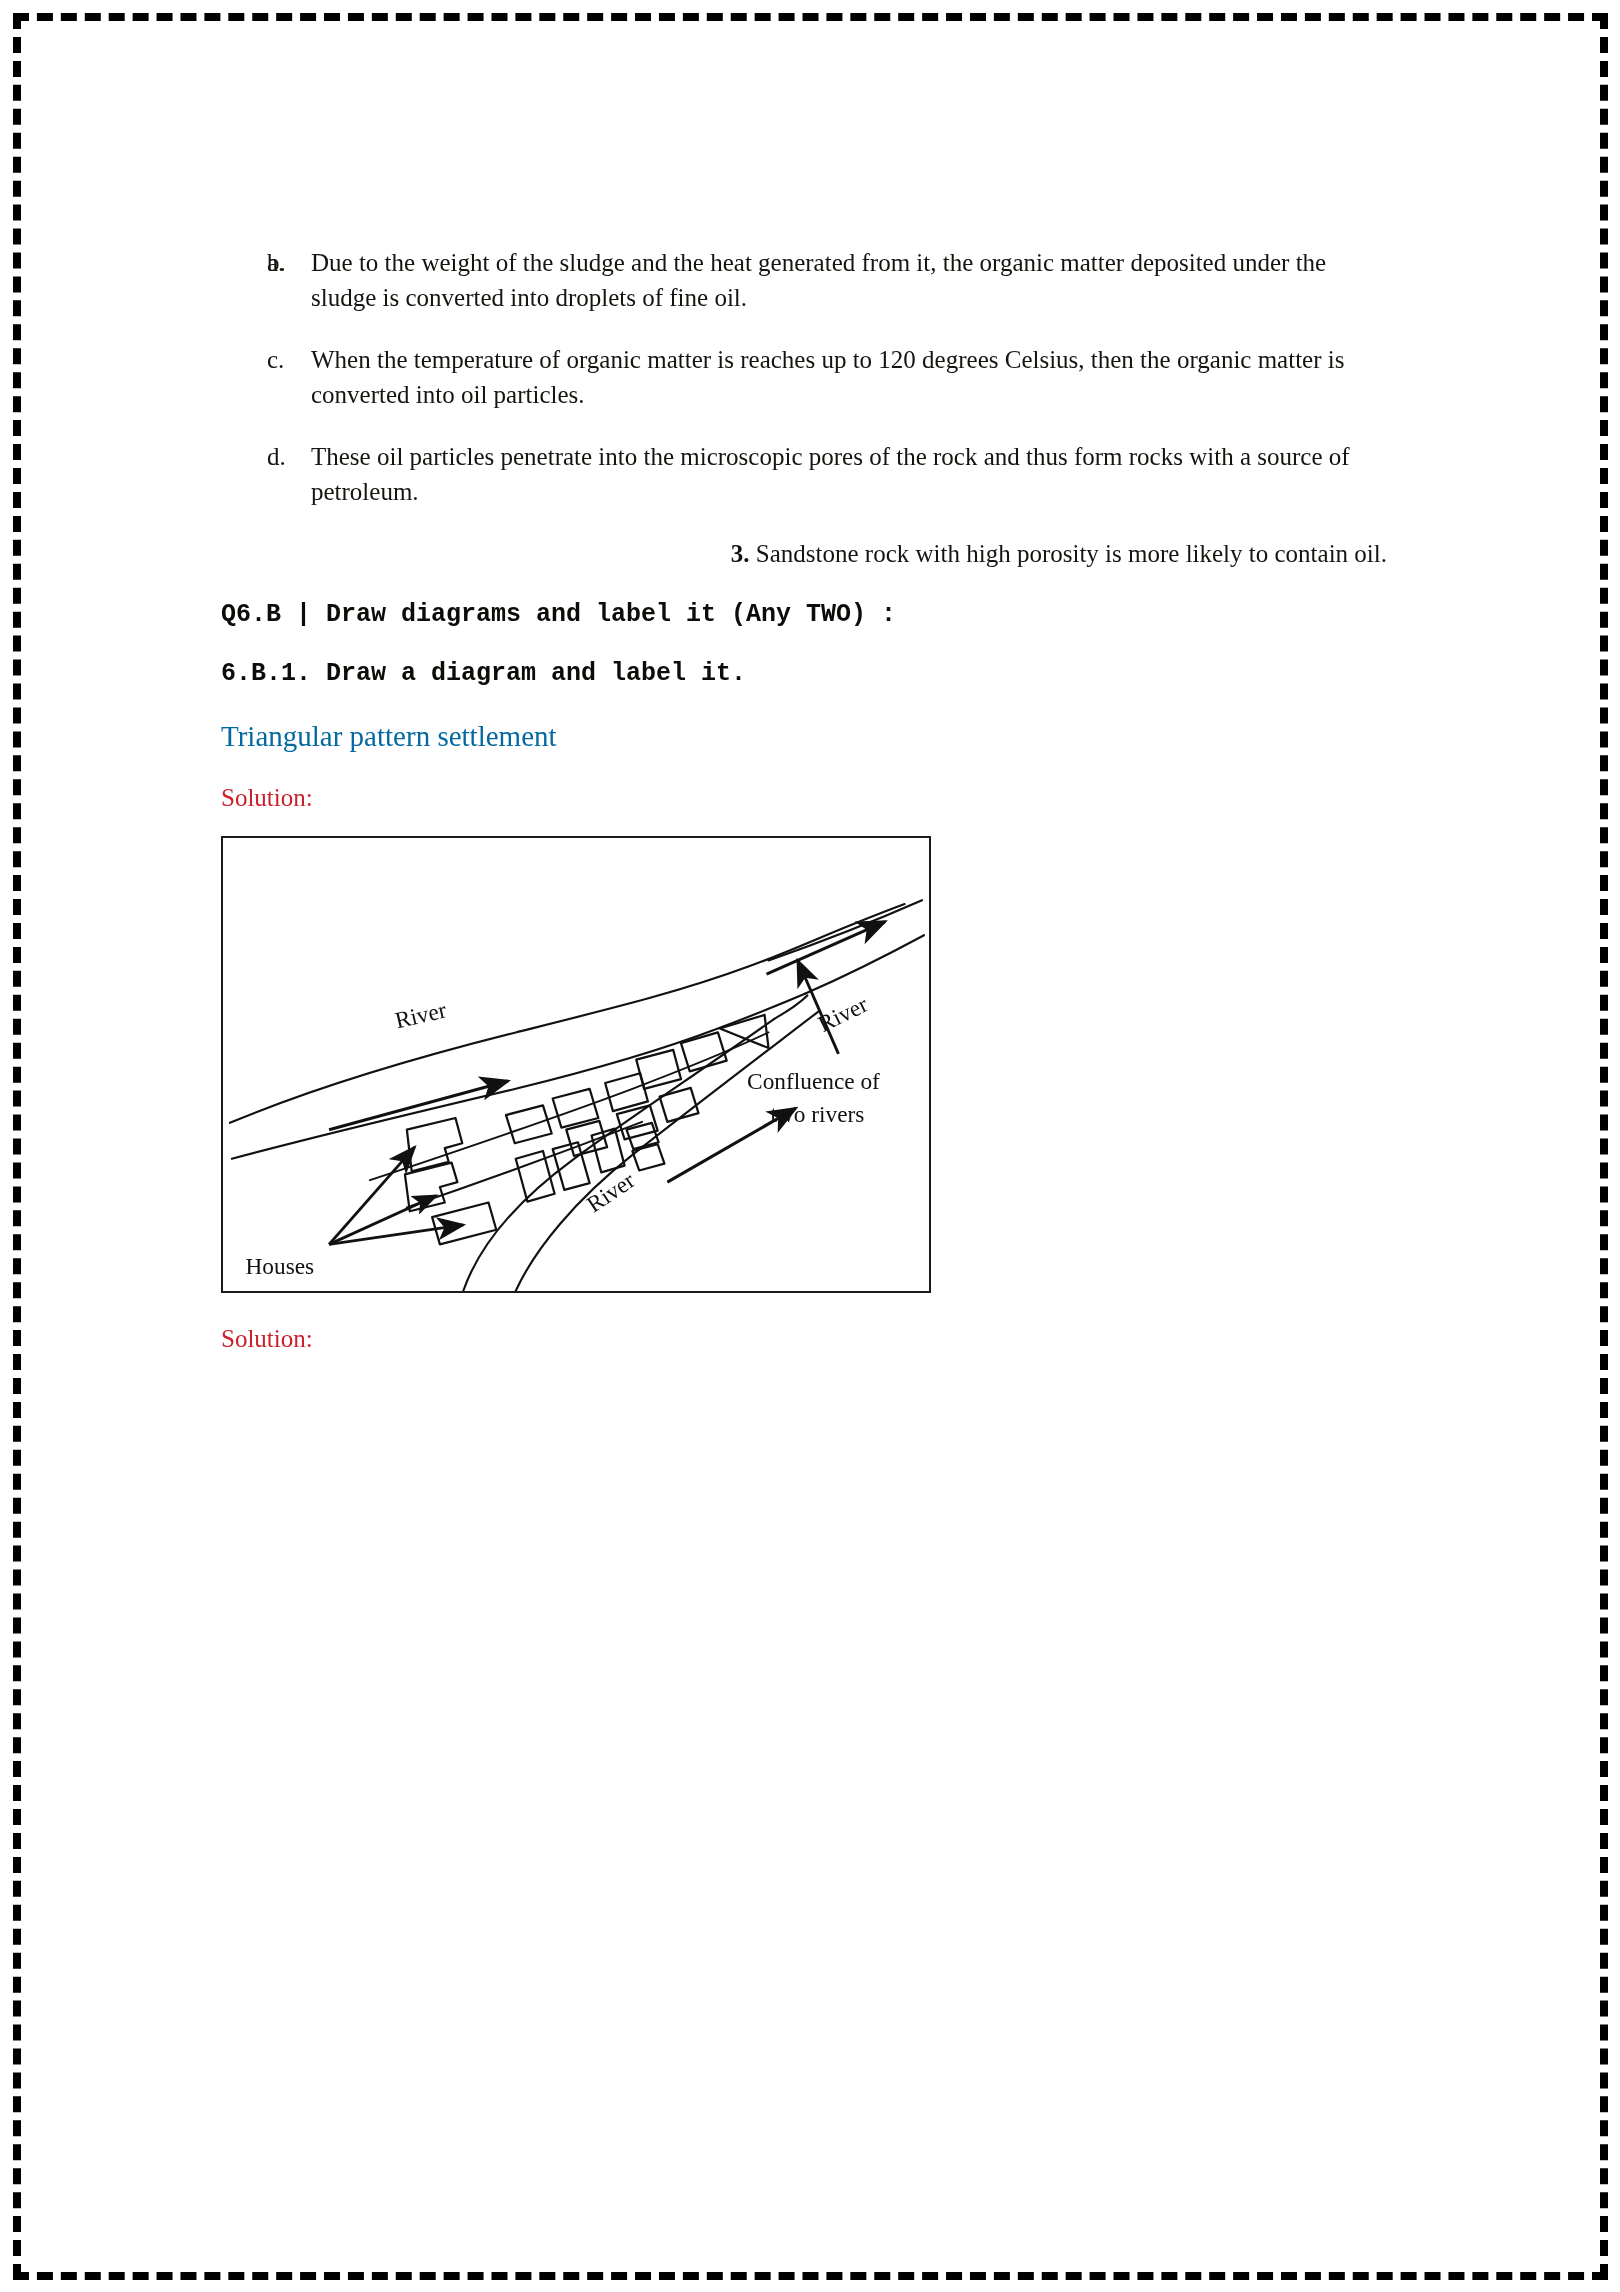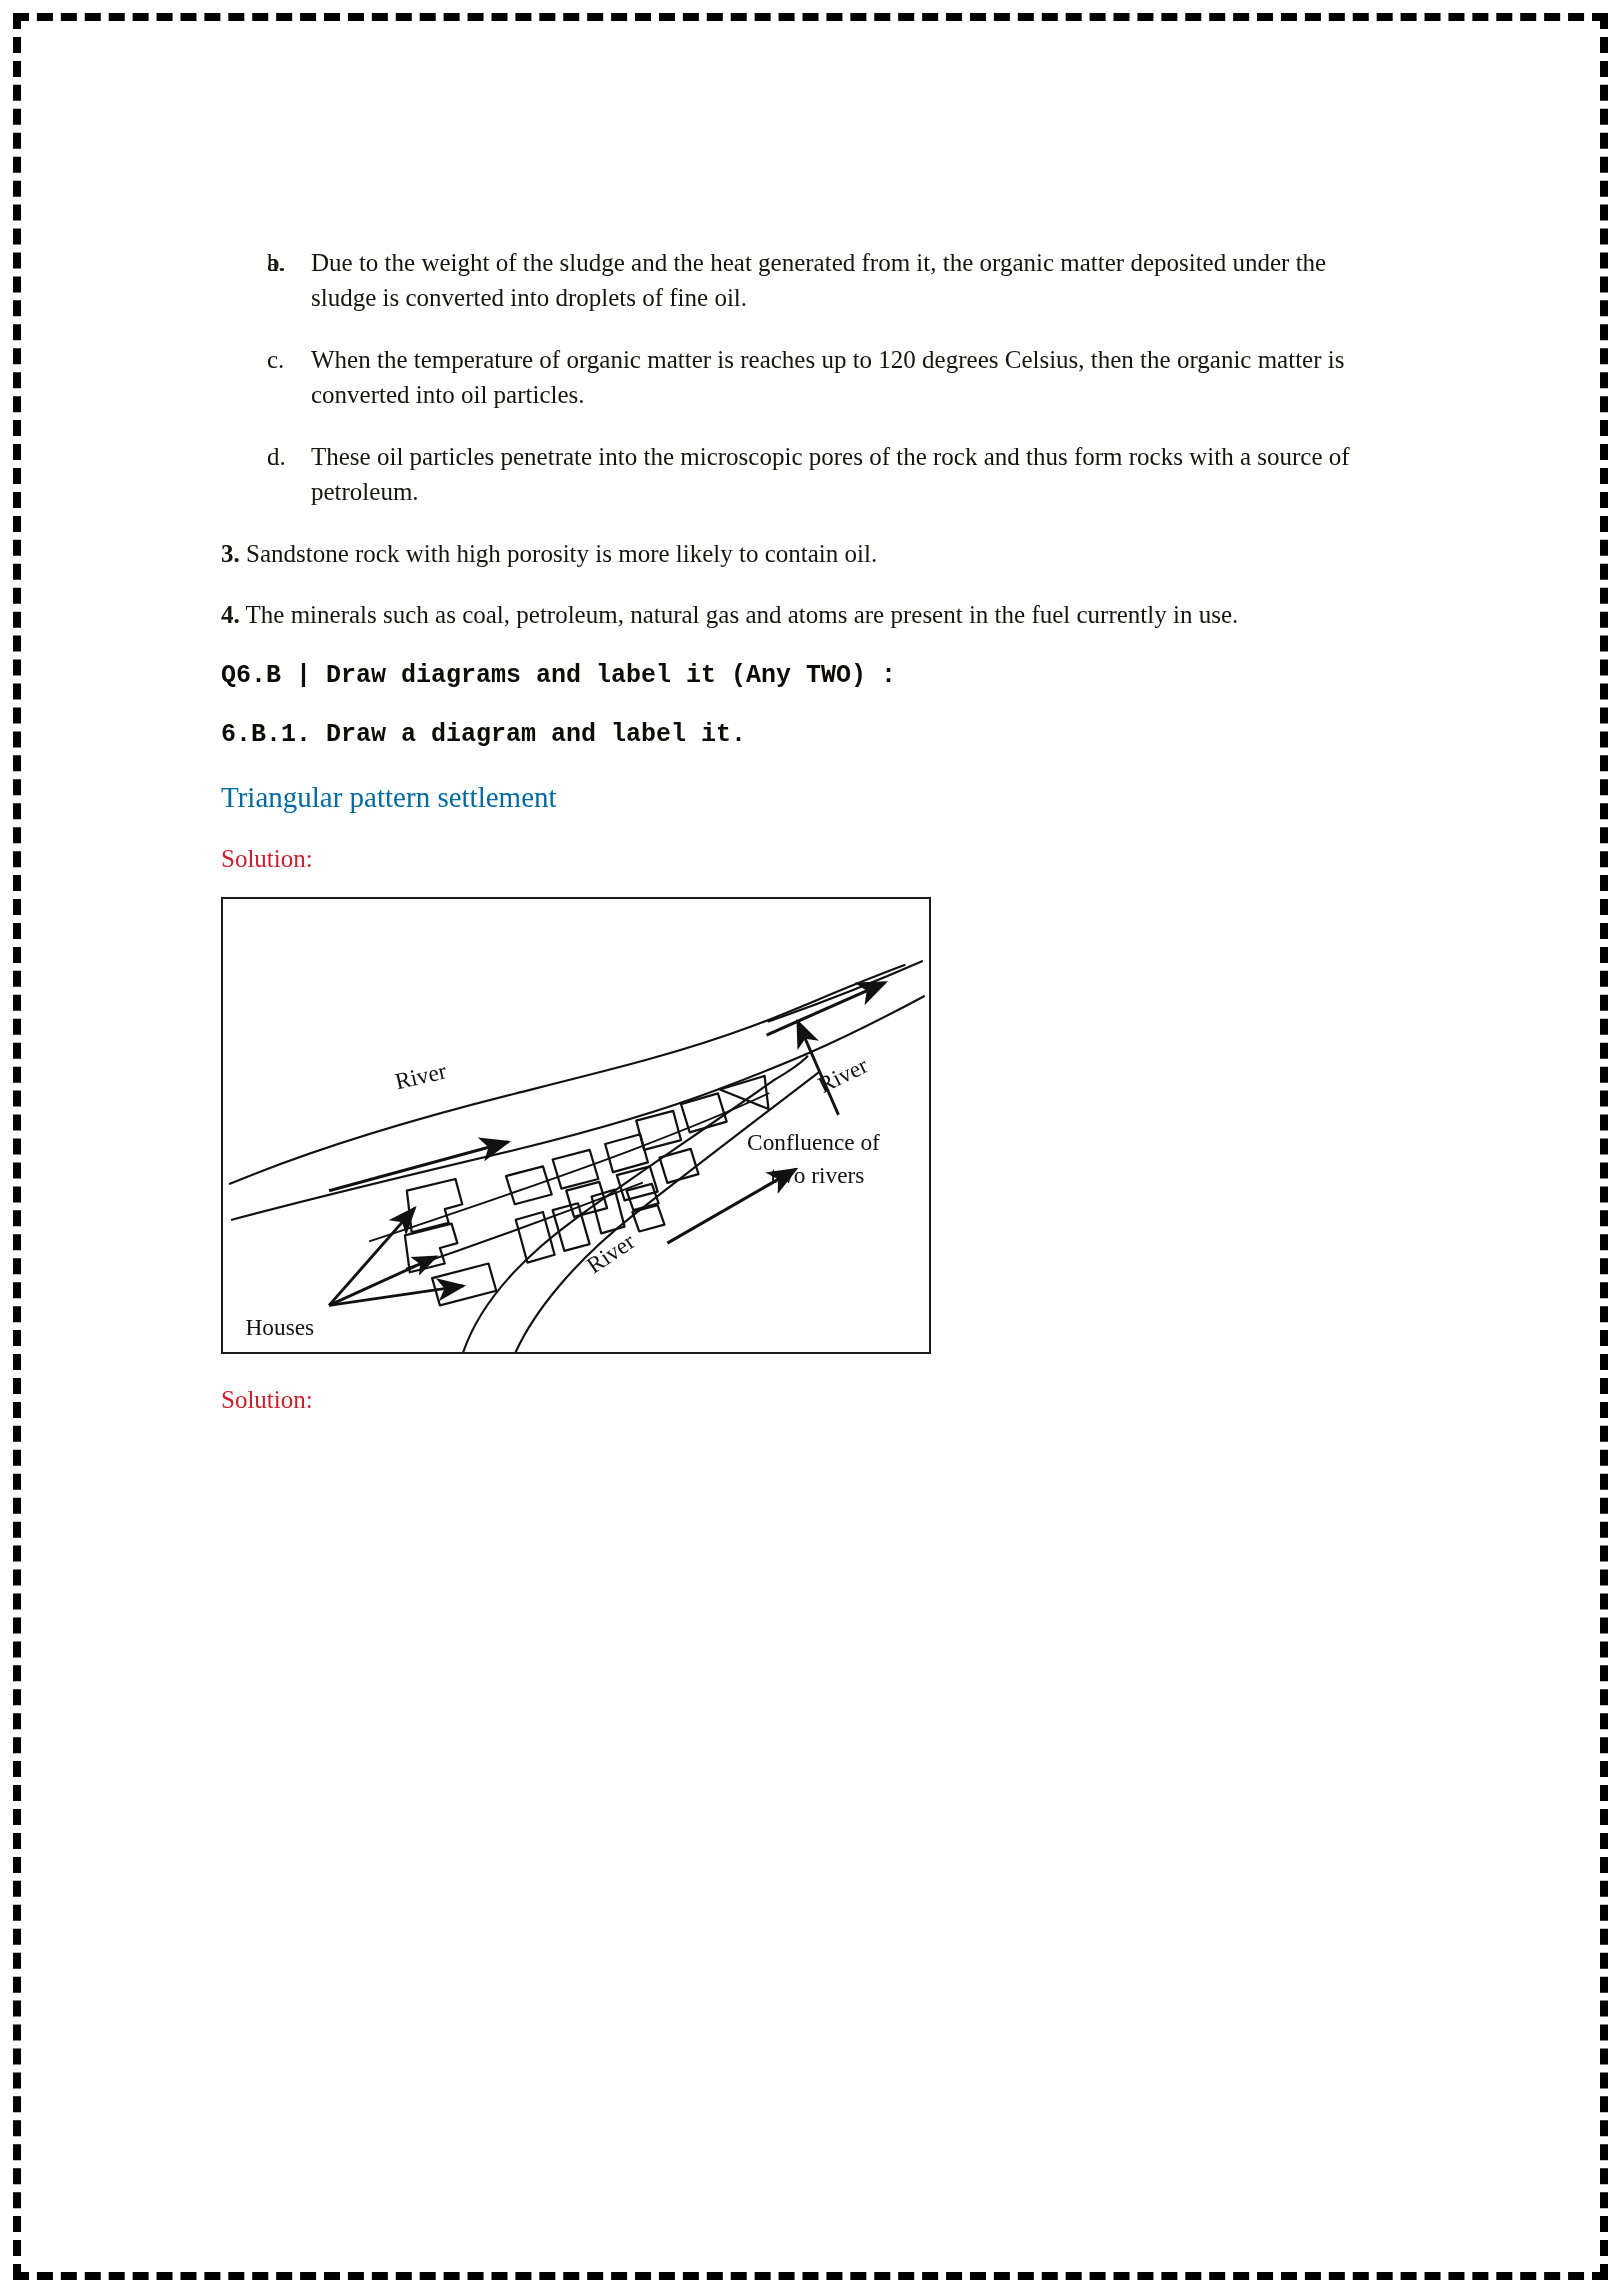--- a/index.html
+++ b/index.html
@@ -53,20 +53,21 @@
     width: 33px;
     text-align: left;
     font-size: 25px;
     color: #16140f;
   }
   .numbered-para {
     font-size: 25px;
     line-height: 1.38;
     color: #16140f;
     margin: 0 0 26.5px 0;
+    text-align: right;
   }
   .numbered-para .num {
     font-weight: bold;
   }
   .heading {
     font-size: 25px;
     font-weight: bold;
     color: #0d0c09;
     margin: 0 0 25.5px 0;
     line-height: 1.35;
@@ -126,23 +127,20 @@
         <span>When the temperature of organic matter is reaches up to 120 degrees Celsius, then the organic matter is converted into oil particles.</span>
       </li>
       <li class="sublist-item">
         <span class="sublist-marker">d.</span>
         <span>These oil particles penetrate into the microscopic pores of the rock and thus form rocks with a source of petroleum.</span>
       </li>
     </ul>
 
     <p class="numbered-para">
       <span class="num">3.</span><span> Sandstone rock with high porosity is more likely to contain oil.</span>
-    </p>
-    <p class="numbered-para">
-      <span class="num">4.</span><span> The minerals such as coal, petroleum, natural gas and atoms are present in the fuel currently in use.</span>
     </p>
 
     <p class="heading">Q6.B | Draw diagrams and label it (Any TWO) :</p>
 
     <p class="heading">6.B.1. Draw a diagram and label it.</p>
     <p class="plain-line">Triangular pattern settlement</p>
     <p class="solution-label">Solution:</p>
 
     <div class="figure-box">
       <svg viewBox="0 0 724 466" xmlns="http://www.w3.org/2000/svg">

